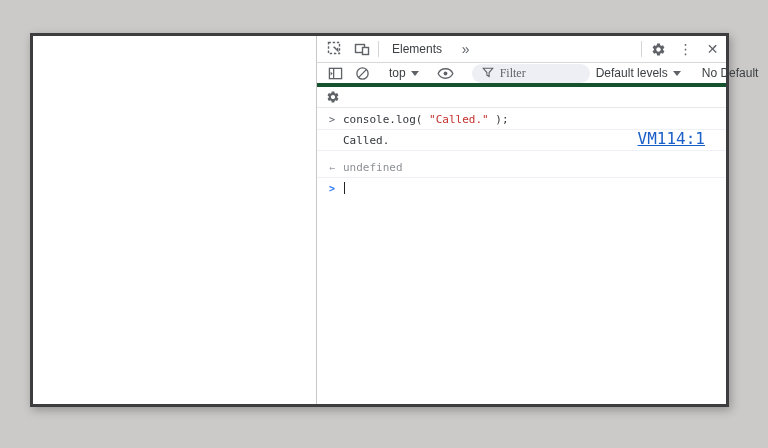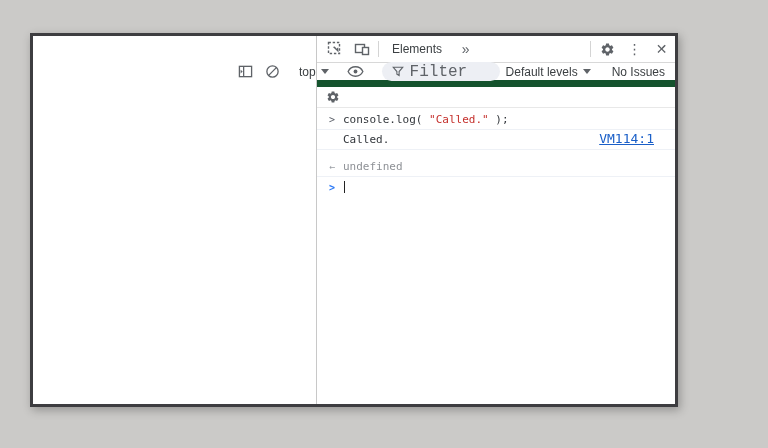--- a/index.html
+++ b/index.html
@@ -4,21 +4,21 @@
 <style>
   * { box-sizing: border-box; margin: 0; padding: 0; }
   html, body { width: 768px; height: 448px; overflow: hidden; }
   body {
     background: #cbcac8;
     position: relative;
     font-family: "Liberation Sans", sans-serif;
   }
   .window {
     position: absolute; left: 30px; top: 33px;
-    width: 648px; height: 374px;
+    width: 699px; height: 374px;
     background: #ffffff;
     border: 3px solid #3d3d40;
     box-shadow: 2px 3px 9px rgba(0,0,0,0.28);
     display: flex;
   }
   .page-pane {
     width: 284px; flex: none;
     background: #ffffff;
     border-right: 1px solid #c8c8c8;
   }
@@ -48,43 +48,42 @@
   .tab.active::after {
     content: ""; position: absolute; left: 3px; right: 3px; bottom: 0;
     height: 3px; background: #1a73e8;
   }
   .glyph-btn { font-size: 14px; color: #5f6368; }
   .spacer { flex: 1; }
   
   .console-toolbar {
     height: 24px; flex: none;
     display: flex; align-items: center;
-    border-bottom: 7px solid #14532d;
+    border-bottom: 4px solid #14532d;
     padding: 0 8px 0 5px;
-    justify-content: flex-end;
   }
   .dd {
     display: flex; align-items: center; gap: 5px;
     padding: 0 6px; color: #3c4043; cursor: pointer; white-space: nowrap;
   }
   .caret {
     width: 0; height: 0; border-left: 4px solid transparent;
     border-right: 4px solid transparent; border-top: 5px solid #5f6368;
     display: inline-block;
   }
   .filter-pill {
     display: flex; align-items: center; gap: 6px;
     background: #edeff4; border-radius: 10px;
     height: 19px; padding: 0 10px; margin-left: 6px;
     width: 118px; flex: none;
   }
   .filter-pill input {
     border: none; background: transparent; outline: none;
-    font-size: 16px; color: #3c4043; width: 100%;
-    font-family: Liberation Mono, monospace;
+    font-size: 12px; color: #3c4043; width: 100%;
+    font-family: Liberation Serif, serif;
   }
   .filter-pill input::placeholder { color: #5f6368; opacity: 1; }
   .no-issues { padding: 0 2px 0 8px; color: #3c4043; white-space: nowrap; }
   
   .settings-row {
     height: 21px; flex: none; display: flex; align-items: center;
     padding-left: 9px; border-bottom: 1px solid #e8e8e8;
   }
   
   .console-area {
@@ -99,21 +98,21 @@
   }
   .msg-row.no-border { border-bottom: none; }
   .gutter { width: 14px; flex: none; font-size: 10px; }
   .cmd-chevron { color: #5b6069; }
   .prompt-chevron { color: #2f7bf6; font-weight: bold; }
   .return-arrow { color: #9b9fa5; font-size: 10px; }
   .code-string { color: #c5302c; }
   .muted { color: #8e9196; margin-top: 8px; }
   .src-link {
     margin-left: auto; color: #1a5fc8; text-decoration: underline;
-    cursor: pointer; font-size: 13px;
+    cursor: pointer; font-size: 16px;
   }
   .cursor-bar {
     display: inline-block; width: 1px; height: 12px;
     background: #222; transform: translateY(2px); margin-left: 1px;
   }
   svg { display: block; }
 </style>
 </head>
 <body>
 
@@ -196,21 +195,21 @@
           </svg>
         </span>
         <input type="text" placeholder="Filter" style="">
       </div>
       <div class="spacer"></div>
       <div class="dd">
         <span>Default levels</span>
         <span class="caret"></span>
       </div>
       <div class="vsep"></div>
-      <div class="no-issues">No Issues</div>
+      <div class="no-issues">No Default</div>
     </div>
 
     <div class="settings-row">
       <div>
         <span>
           <svg width="14" height="14" viewBox="0 0 24 24" fill="#5f6368">
             <path d="M19.14 12.94c.04-.3.06-.61.06-.94 0-.32-.02-.64-.07-.94l2.03-1.58c.18-.14.23-.41.12-.61l-1.92-3.32c-.12-.22-.37-.29-.59-.22l-2.39.96c-.5-.38-1.03-.7-1.62-.94l-.36-2.54c-.04-.24-.24-.41-.48-.41h-3.84c-.24 0-.43.17-.47.41l-.36 2.54c-.59.24-1.13.57-1.62.94l-2.39-.96c-.22-.08-.47 0-.59.22L2.74 8.87c-.12.21-.08.47.12.61l2.03 1.58c-.05.3-.09.63-.09.94s.02.64.07.94l-2.03 1.58c-.18.14-.23.41-.12.61l1.92 3.32c.12.22.37.29.59.22l2.39-.96c.5.38 1.03.7 1.62.94l.36 2.54c.05.24.24.41.48.41h3.84c.24 0 .44-.17.47-.41l.36-2.54c.59-.24 1.13-.56 1.62-.94l2.39.96c.22.08.47 0 .59-.22l1.92-3.32c.12-.22.07-.47-.12-.61l-2.01-1.58zM12 15.6c-1.98 0-3.6-1.62-3.6-3.6s1.62-3.6 3.6-3.6 3.6 1.62 3.6 3.6-1.62 3.6-3.6 3.6z"></path>
           </svg>
         </span>
       </div>

